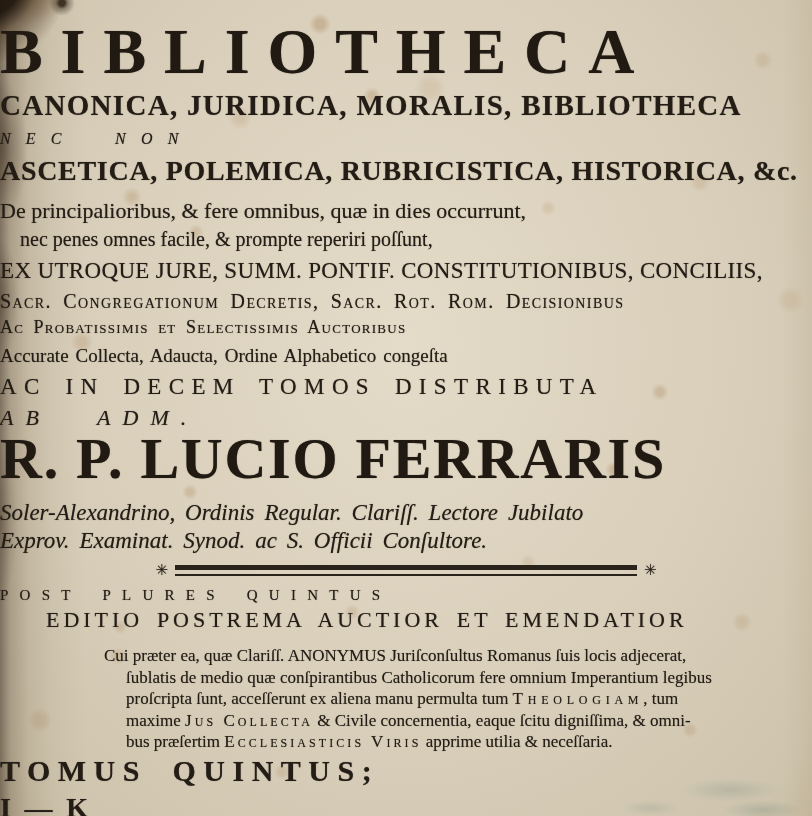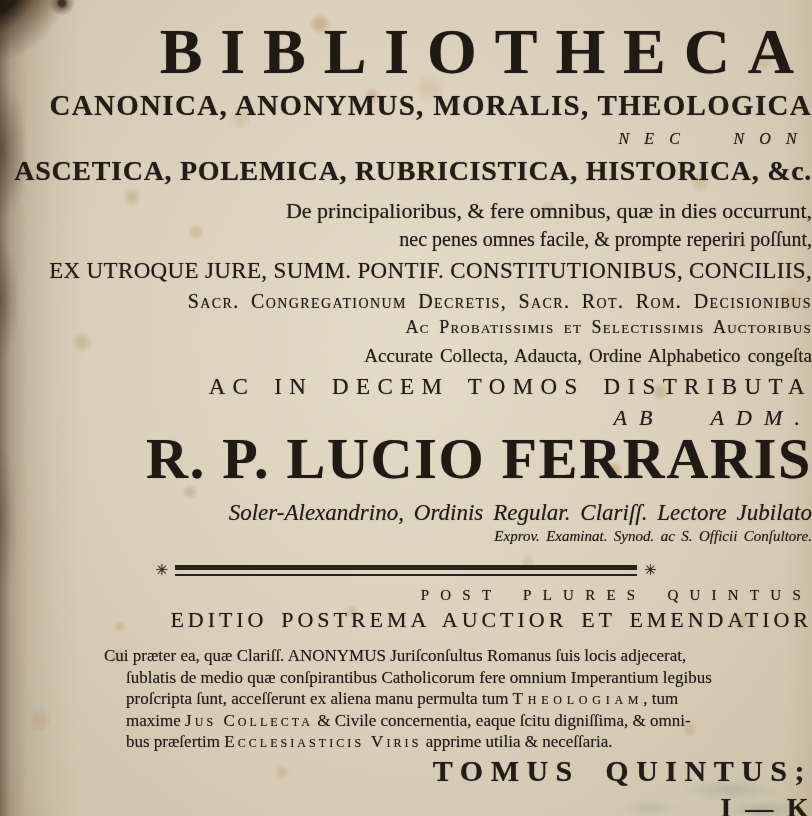--- a/index.html
+++ b/index.html
@@ -46,39 +46,39 @@
       radial-gradient(circle at 40px 720px, rgba(158,112,62,0.15) 0 5px, transparent 12px),
       radial-gradient(circle at 690px 730px, rgba(158,112,62,0.18) 0 3px, transparent 8px),
       
       radial-gradient(ellipse 50px 12px at 730px 790px, rgba(95,125,115,0.22), transparent),
       radial-gradient(ellipse 40px 10px at 762px 810px, rgba(95,125,115,0.25), transparent),
       radial-gradient(ellipse 30px 8px at 650px 808px, rgba(95,125,115,0.18), transparent),
       
       radial-gradient(ellipse at 50% 42%, #e4dbc8 0%, #dad0bc 50%, #cfc5ae 92%, #c8bda4 100%);
   }
   .line{
-    position:absolute;left:0;right:0;text-align:right;
+    position:absolute;left:0;right:0;text-align:left;
     line-height:1;white-space:nowrap;
     text-shadow:0 0 1px rgba(36,29,22,0.55);
   }
   .t-main      {top:20px;  font-size:64px; font-weight:bold; letter-spacing:0.28em; color:#201a13;}
   .t-sub       {top:91px;  font-size:29px; font-weight:bold; letter-spacing:0.045em;}
   .t-necnon    {top:131px; font-size:16px; font-style:italic; letter-spacing:0.95em; word-spacing:1.2em;}
   .t-genres    {top:157px; font-size:28px; font-weight:bold; letter-spacing:0.025em;}
   .t-deprinc   {top:200px; font-size:22px;}
   .t-necpenes  {top:229px; font-size:20px;padding-left:20px;}
   .t-exutroque {top:259px; font-size:23px; letter-spacing:0.015em;}
   .t-sacr      {top:291px; font-size:20px; font-variant:small-caps; letter-spacing:0.07em; word-spacing:0.25em;}
   .t-acprobat  {top:318px; font-size:18px; font-variant:small-caps; letter-spacing:0.07em; word-spacing:0.2em;}
   .t-accurate  {top:346px; font-size:19px; word-spacing:0.12em;}
   .t-acindecem {top:375px; font-size:23px; letter-spacing:0.32em; word-spacing:0.25em;}
   .t-abadm     {top:407px; font-size:22px; font-style:italic; letter-spacing:0.55em; word-spacing:1.3em;}
   .t-author    {top:430px; font-size:58px; font-weight:bold; letter-spacing:0.03em; color:#201a13;}
   .t-authit1   {top:501px; font-size:23px; font-style:italic; word-spacing:0.18em;}
-  .t-authit2   {top:529px; font-size:15px; font-style:italic; word-spacing:0.18em;}
+  .t-authit2   {top:529px; font-size:23px; font-style:italic; word-spacing:0.18em;}
   .t-postplures{top:588px; font-size:15px; letter-spacing:0.75em; word-spacing:0.4em;}
   .t-editio    {top:609px; font-size:22px; letter-spacing:0.18em; word-spacing:0.2em;padding-left:46px;}
   .t-tomus     {top:756px; font-size:30px; font-weight:bold; letter-spacing:0.25em; word-spacing:0.35em;}
   .t-ik        {top:794px; font-size:28px; font-weight:bold; letter-spacing:0.12em;}
 
   .rule-wrap{
     position:absolute;top:563px;left:0;right:0;
     display:flex;align-items:center;justify-content:center;gap:7px;
   }
   .fleuron{
@@ -101,21 +101,21 @@
   .note .indent{margin-left:22px;}
   .sc-spaced{font-variant:small-caps;letter-spacing:0.28em;}
   .sc-tight{font-variant:small-caps;letter-spacing:0.18em;}
 </style>
 </head>
 <body>
 
 <div class="page">
 
   <div class="line t-main">BIBLIOTHECA</div>
-  <div class="line t-sub">CANONICA, ANONYMUS, MORALIS, THEOLOGICA</div>
+  <div class="line t-sub">CANONICA, JURIDICA, MORALIS, BIBLIOTHECA</div>
   <div class="line t-necnon">NEC NON</div>
   <div class="line t-genres">ASCETICA, POLEMICA, RUBRICISTICA, HISTORICA, &amp;c.</div>
 
   <div class="line t-deprinc">De principalioribus, &amp; fere omnibus, quæ in dies occurrunt,</div>
   <div class="line t-necpenes">nec penes omnes facile, &amp; prompte reperiri poſſunt,</div>
 
   <div class="line t-exutroque">EX UTROQUE JURE, SUMM. PONTIF. CONSTITUTIONIBUS, CONCILIIS,</div>
   <div class="line t-sacr">Sacr. Congregationum Decretis, Sacr. Rot. Rom. Decisionibus</div>
   <div class="line t-acprobat">Ac Probatissimis et Selectissimis Auctoribus</div>
 

